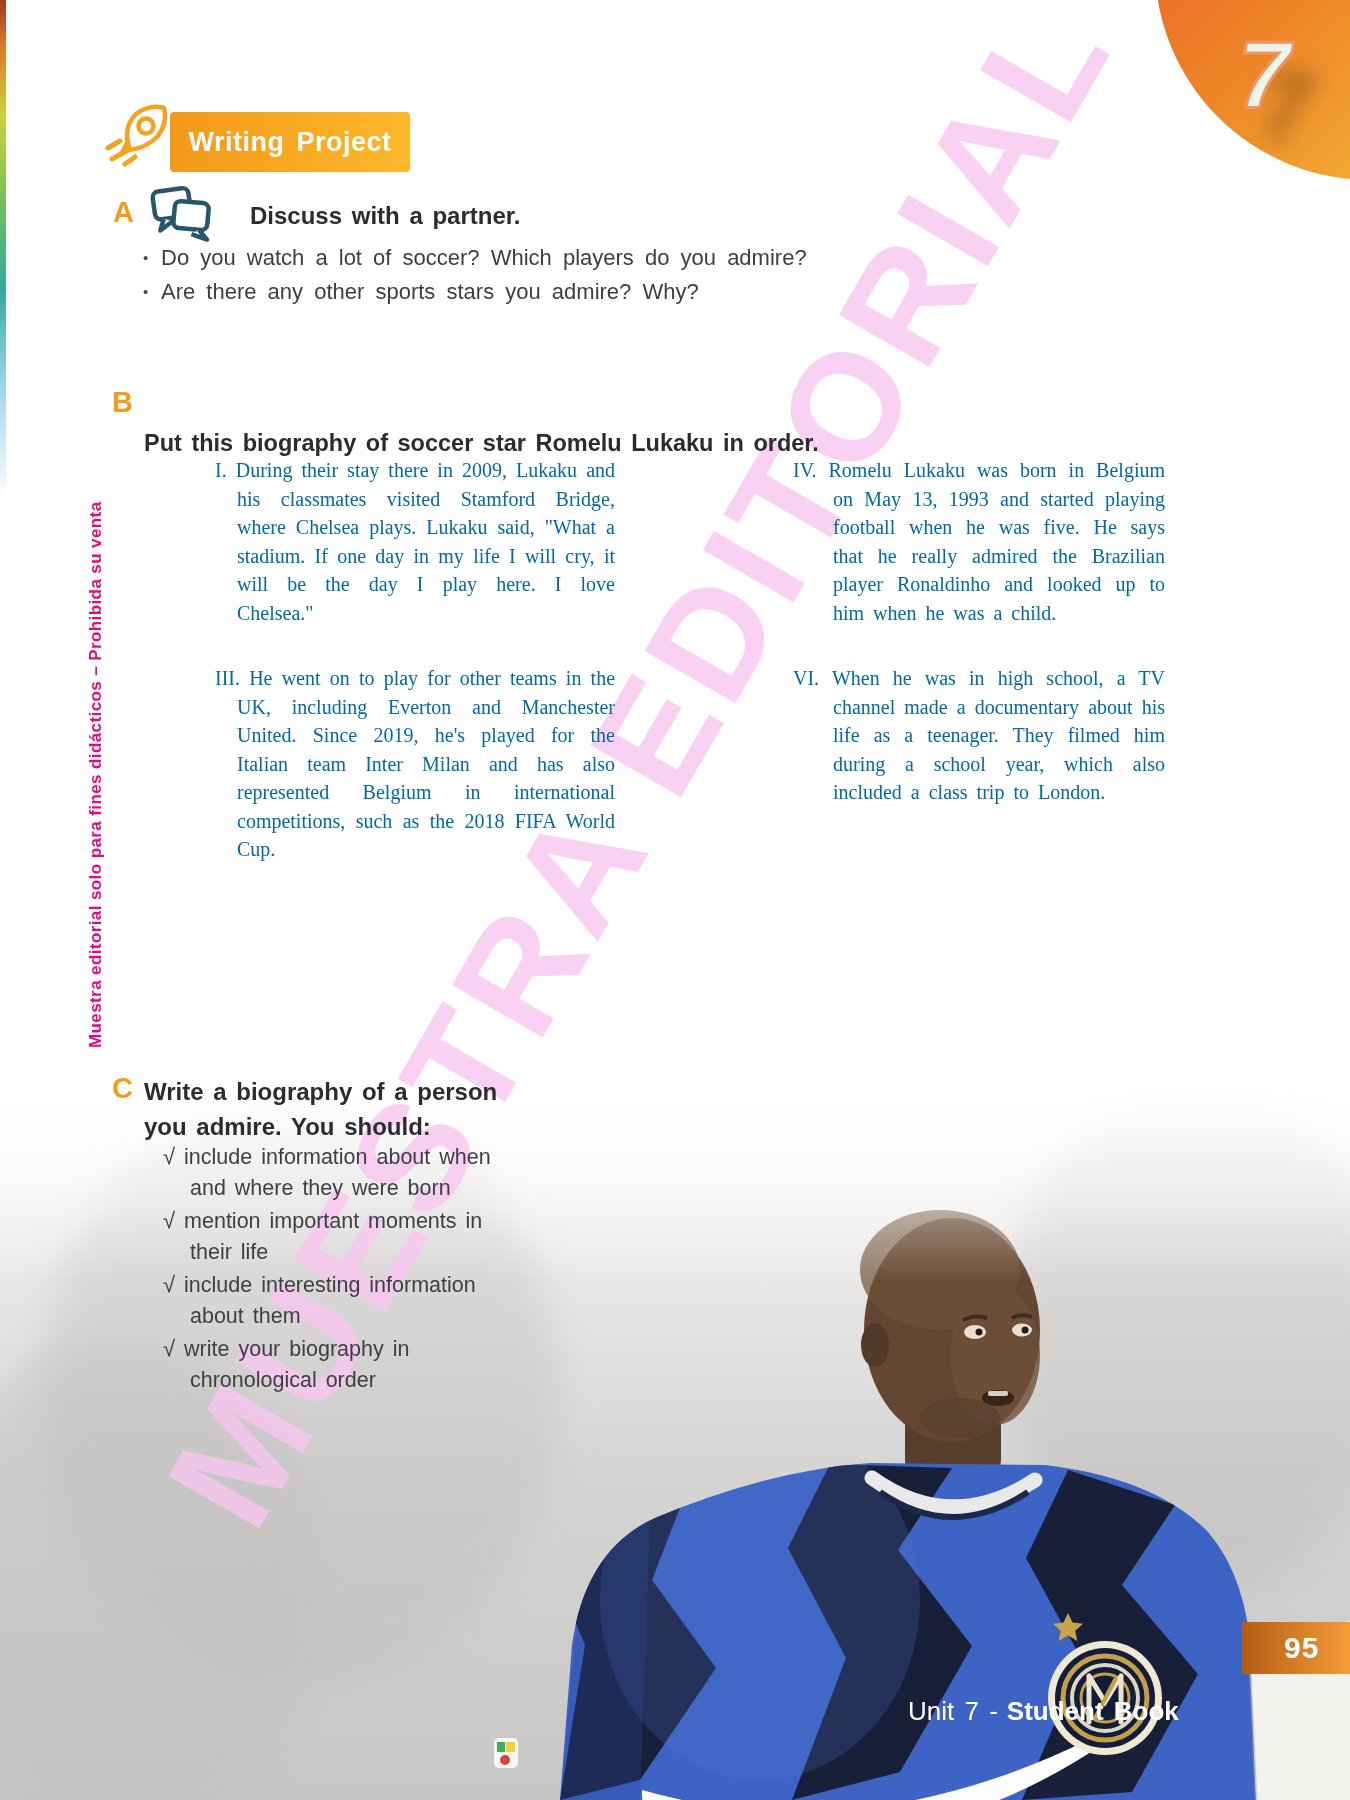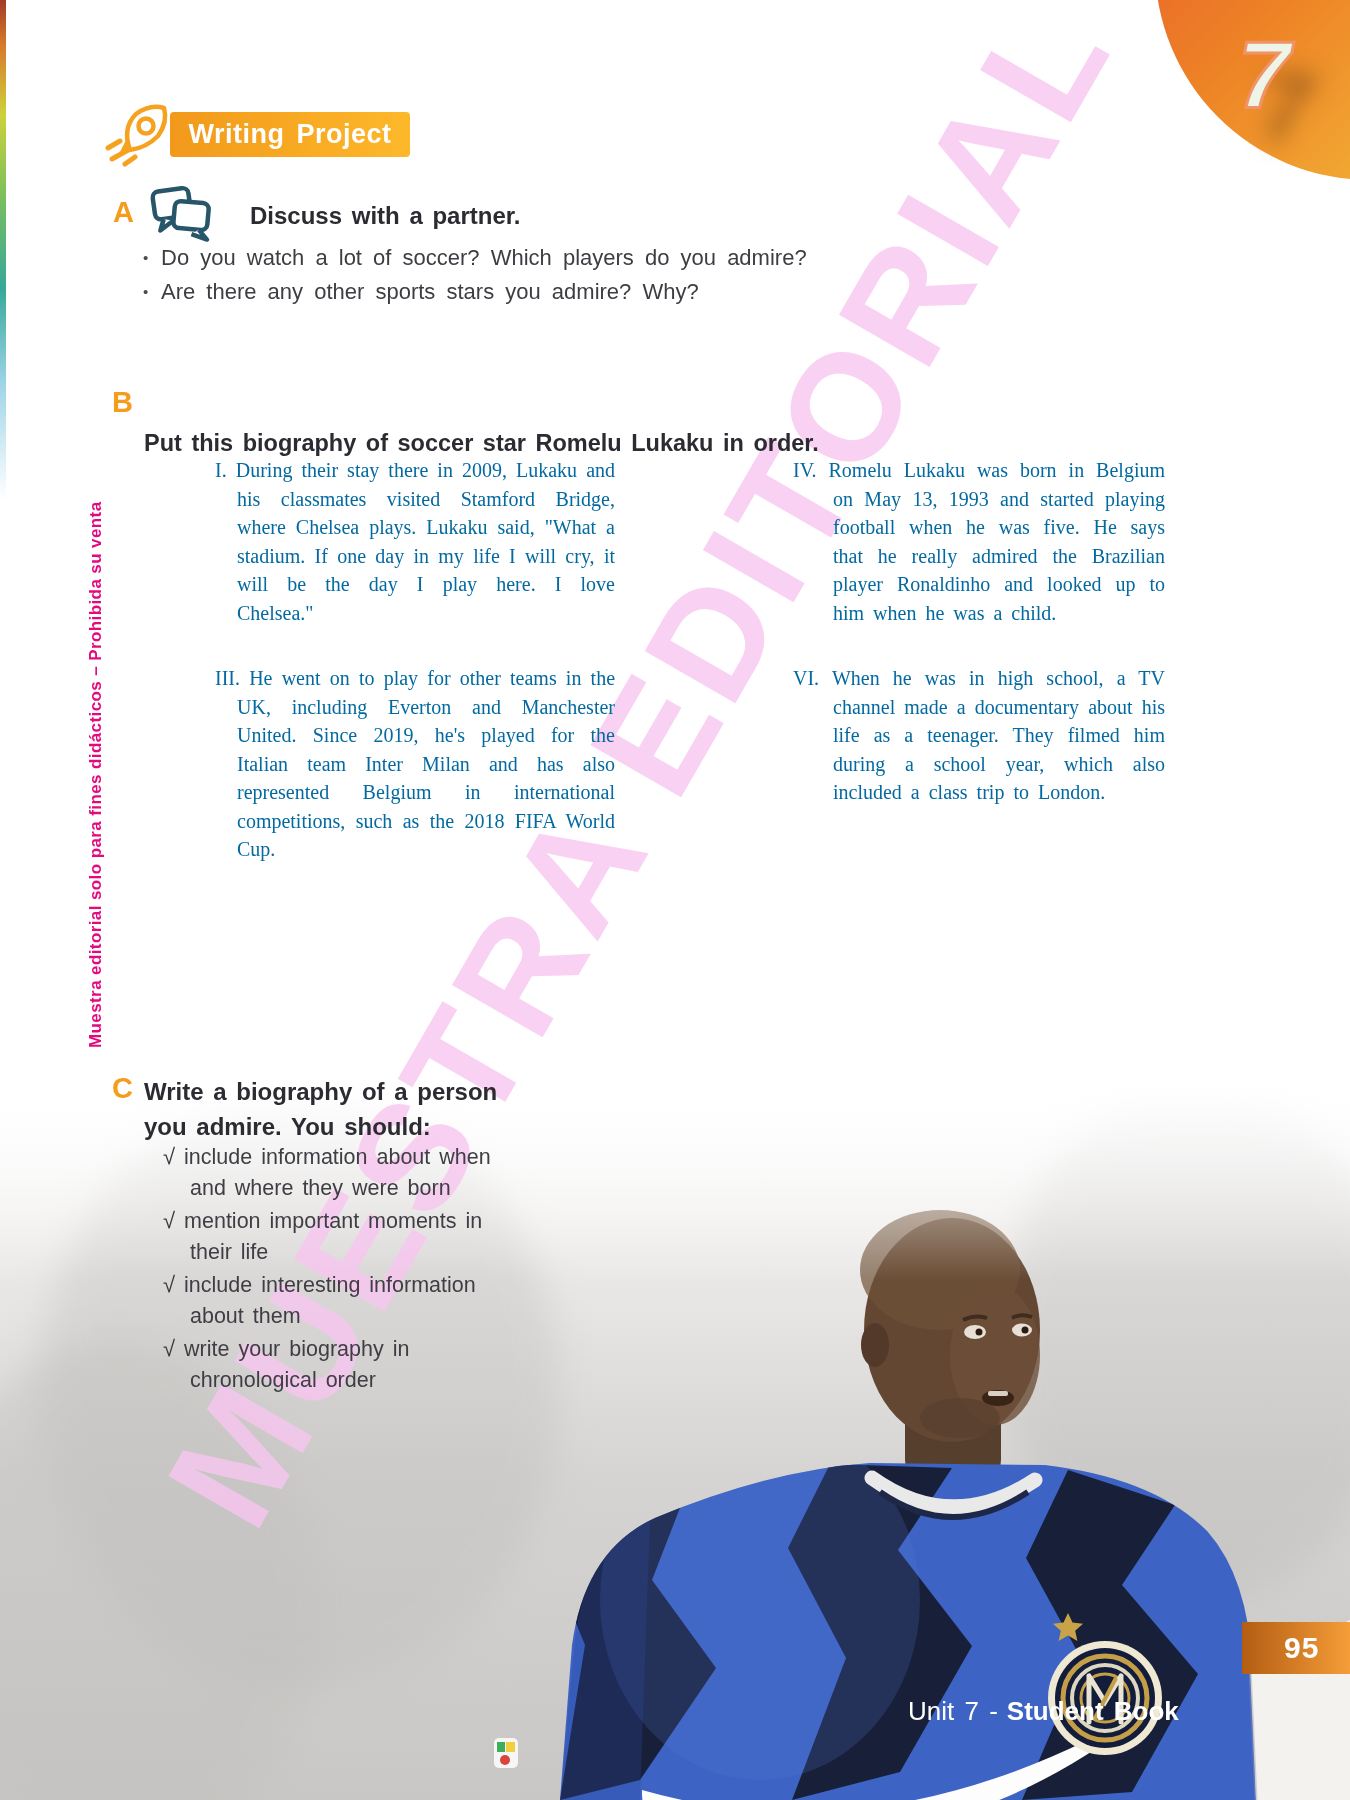--- a/index.html
+++ b/index.html
@@ -19,21 +19,21 @@
 
   
   .watermark{position:absolute;left:-160px;top:770px;width:1500px;height:190px;
     transform:rotate(-60deg);text-align:center;font-size:152px;font-weight:800;
     letter-spacing:7px;color:#f8c6f0;opacity:.8;white-space:nowrap;z-index:3;}
   .side-note{position:absolute;left:86px;top:528px;height:520px;z-index:4;
     writing-mode:vertical-rl;transform:rotate(180deg);font-size:17px;font-weight:700;
     color:#e5097f;letter-spacing:.4px;white-space:nowrap;}
 
   
-  .banner{position:absolute;left:170px;top:112px;width:240px;height:45px;border-radius:4px;
+  .banner{position:absolute;left:170px;top:112px;width:240px;height:60px;border-radius:4px;
     background:linear-gradient(90deg,#f2991b,#fdb82a);display:flex;align-items:center;justify-content:center;z-index:5;}
   .banner-label{color:#ffffff;font-size:27px;font-weight:700;word-spacing:4px;letter-spacing:.5px;}
   .rocket{position:absolute;left:102px;top:98px;z-index:6;}
 
   .letter{position:absolute;font-size:29px;font-weight:800;color:#f49d1d;z-index:5;}
   .sec-title{font-weight:700;color:#2c2b31;word-spacing:3px;z-index:5;}
 
   
   .a-letter{left:113px;top:196px;}
   .speech-icon{position:absolute;left:146px;top:182px;z-index:5;}

